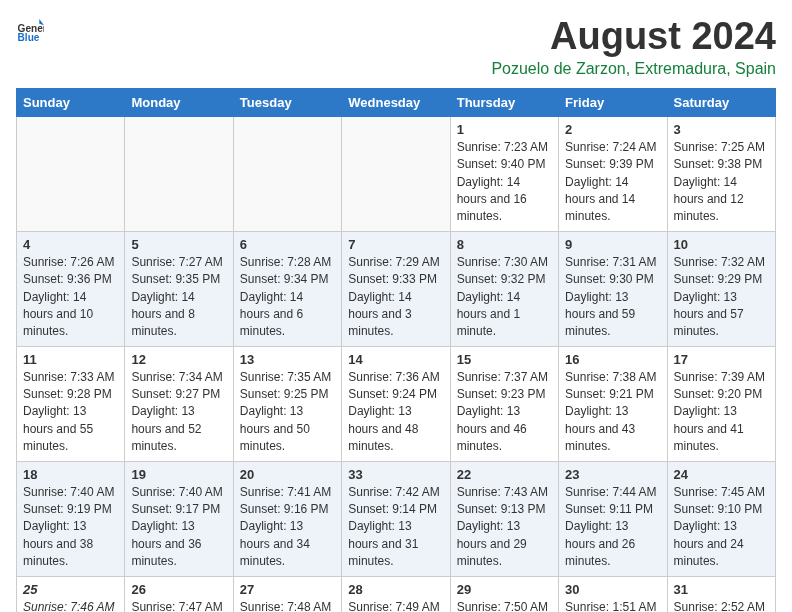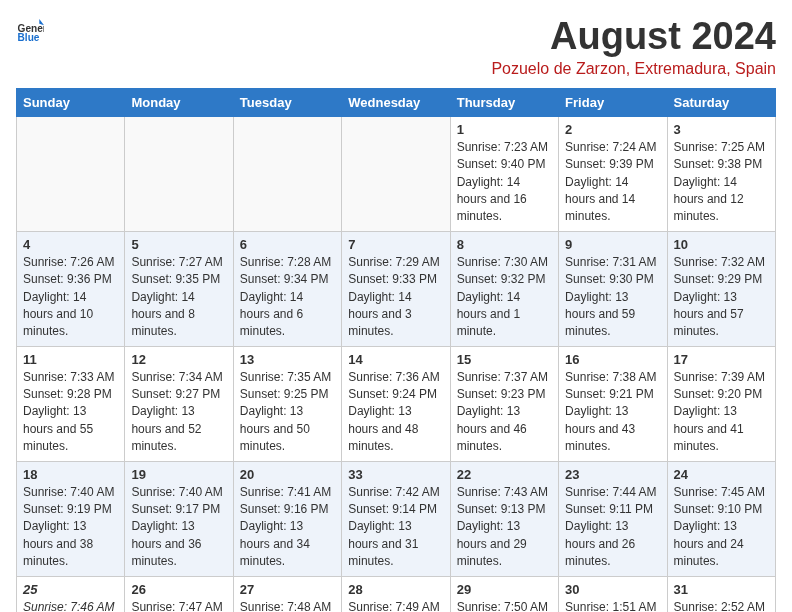--- a/index.html
+++ b/index.html
@@ -29,21 +29,21 @@
       text-align: right;
     }
     .main-title {
       font-size: 38px;
       font-weight: bold;
       color: #333;
       line-height: 1.1;
     }
     .subtitle {
       font-size: 16px;
-      color: #b91c1c;
+      color: #15803d;
       margin-top: 2px;
     }
     .calendar-table {
       width: 100%;
       border-collapse: collapse;
       table-layout: fixed;
     }
     .calendar-table th {
       background-color: #2e79c7;
       color: #fff;

